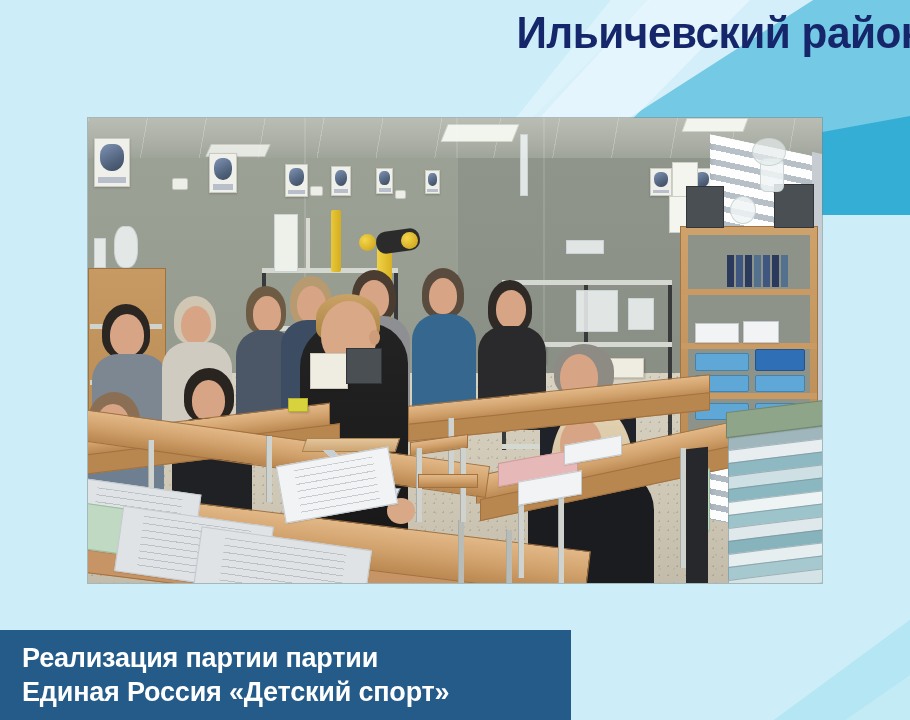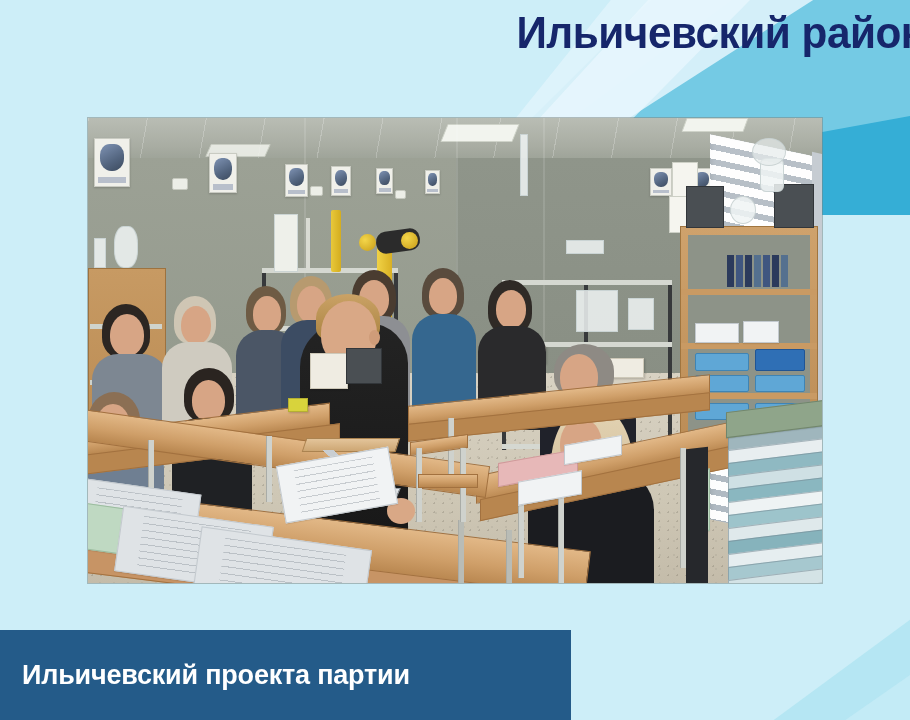--- a/index.html
+++ b/index.html
@@ -794,16 +794,17 @@
       <div class="paper" style="left:638px; top:288px; width:98px; height:24px; background:#8fa58a; border-color:#70856c; transform:skewY(-7deg);"></div>
       <div class="paper green" style="left:598px; top:352px; width:22px; height:60px; transform:skewY(-7deg);"></div>
 
       <div class="box-dark" style="left:598px; top:330px; width:22px; height:150px; background:#26282c; border:none; transform:skewY(-7deg);"></div>
 
       <div class="desk" style="left:330px; top:356px; width:58px; height:12px;"></div>
     </div>
   </div>
 
   <div class="caption-banner">
-    <div class="caption-line">Ильичевский проекта партии</div>
+    <div class="caption-line">Реализация партии партии</div>
+    <div class="caption-line">Единая Россия «Детский спорт»</div>
   </div>
 
 </div>
 
 </body></html>

